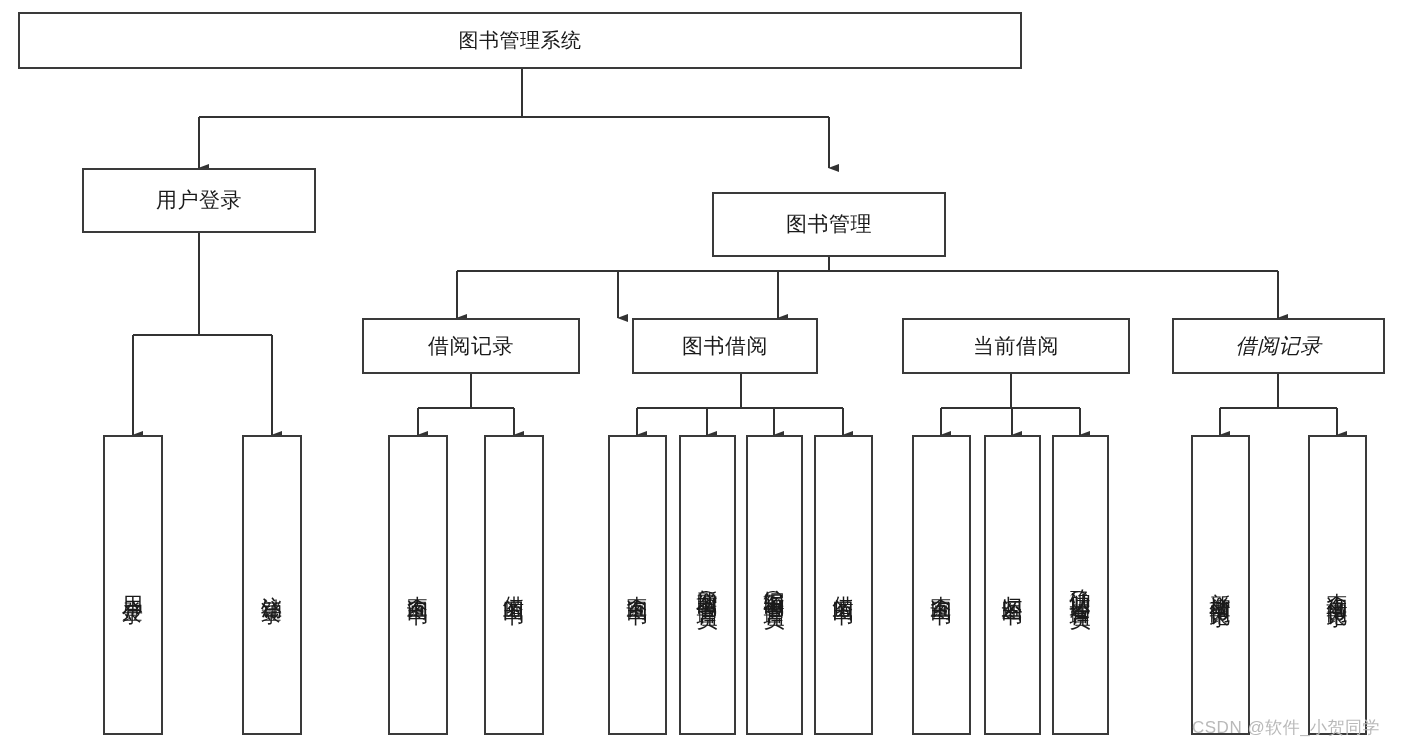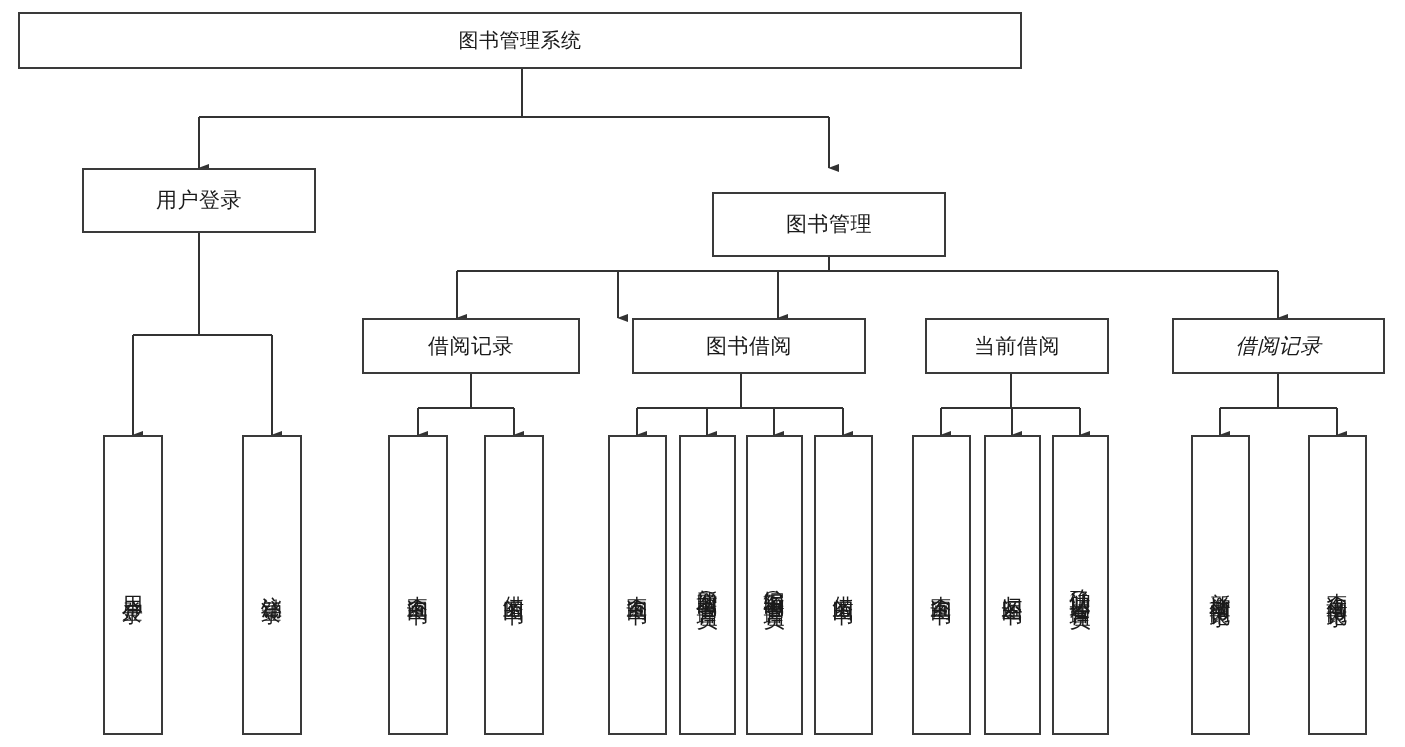--- a/index.html
+++ b/index.html
@@ -125,24 +125,24 @@
       </div>
       <div class="node level2" style="left: 82px; top: 168px; width: 234px; height: 65px;">
         <span class="node-label">用户登录</span>
       </div>
       <div class="node level2" style="left: 712px; top: 168px; width: 234px; height: 65px; margin-top: 24px;">
         <span class="node-label">图书管理</span>
       </div>
       <div class="node level3" style="left: 362px; top: 318px; width: 218px; height: 56px;">
         <span class="node-label">借阅记录</span>
       </div>
-      <div class="node level3" style="left: 632px; top: 318px; width: 234px; height: 56px;">
+      <div class="node level3" style="left: 632px; top: 318px; width: 186px; height: 56px;">
         <span class="node-label">图书借阅</span>
       </div>
-      <div class="node level3" style="left: 925px; top: 318px; width: 184px; height: 56px;">
+      <div class="node level3" style="left: 902px; top: 318px; width: 228px; height: 56px;">
         <span class="node-label">当前借阅</span>
       </div>
       <div class="node level3" style="left: 1172px; top: 318px; width: 213px; height: 56px; font-style: italic;">
         <span class="node-label">借阅记录</span>
       </div>
       <div class="node leaf" style="left: 103px; top: 435px; width: 60px; height: 300px;">
         <span class="node-label">用户登录</span>
       </div>
       <div class="node leaf" style="left: 242px; top: 435px; width: 60px; height: 300px;">
         <span class="node-label">注销登录</span>
@@ -175,14 +175,15 @@
         <span class="node-label">确认归还（管理员）</span>
       </div>
       <div class="node leaf" style="left: 1191px; top: 435px; width: 59px; height: 300px;">
         <span class="node-label">新增借阅记录</span>
       </div>
       <div class="node leaf" style="left: 1308px; top: 435px; width: 59px; height: 300px;">
         <span class="node-label">查询借阅记录</span>
       </div>
     </div>
 
+  <div class="watermark" style="left: 1192px; top: 716px; color: rgb(185, 185, 185);">CSDN @软件_小贺同学</div>
 
 </div>
 
 </body></html>

